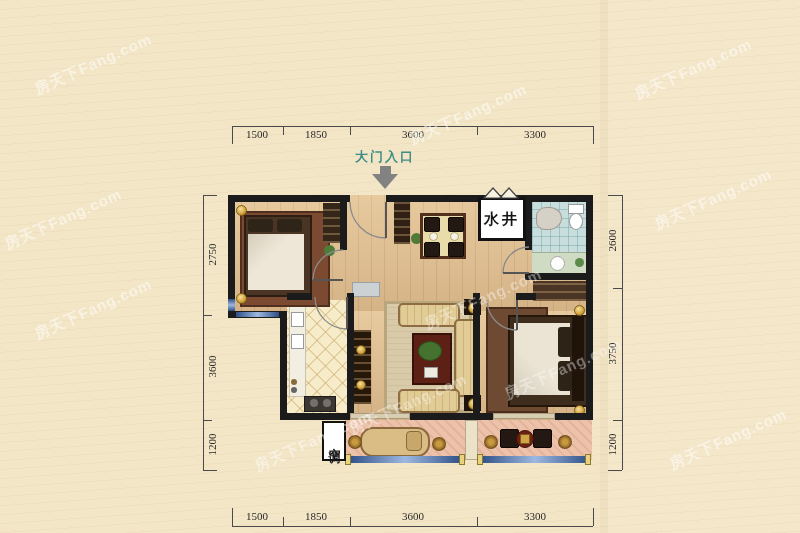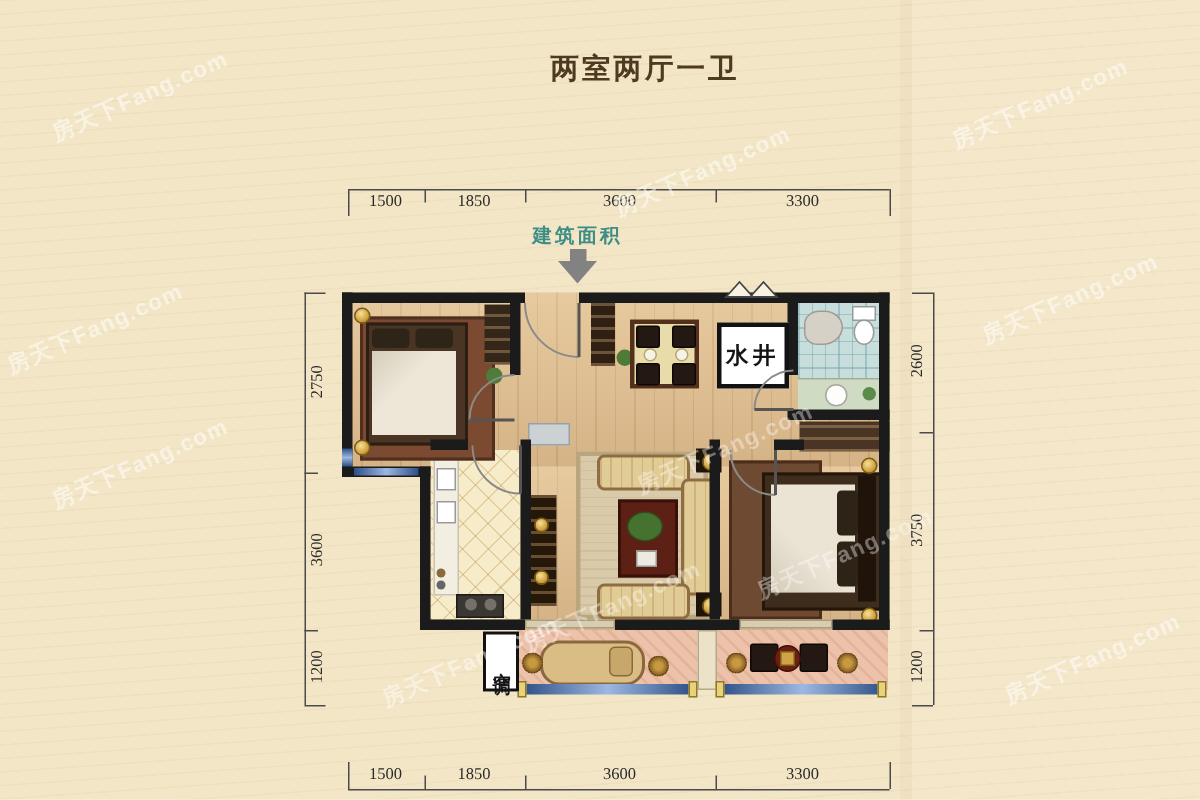--- a/index.html
+++ b/index.html
@@ -49,23 +49,22 @@
   .wlab{font-weight:bold;color:#151515;letter-spacing:3px;font-size:15px}
   .aclab{font-weight:bold;color:#151515;font-size:12px;writing-mode:vertical-rl;letter-spacing:3px}
   .chair{position:absolute;background:#241812;border:1px solid #0d0803;border-radius:2px}
   .post{position:absolute;background:#ead27b;border:1px solid #8a7a30;box-sizing:border-box}
 </style>
 </head>
 <body>
 
 <div id="stage">
 
-  <div class="t2">两室两厅一卫</div>
-
-  <div class="entr">建筑面积</div>
+
+  <div class="entr">大门入口</div>
   <div class="abs" style="left:380px;top:166px;width:11px;height:8px;background:#828282"></div>
   <div class="abs" style="left:372px;top:174px;width:0;height:0;border-left:13px solid transparent;border-right:13px solid transparent;border-top:15px solid #828282"></div>
 
   <div class="dline" style="left:232px;top:126px;width:361px;height:1px"></div>
   <div class="dline" style="left:232px;top:126px;width:1px;height:18px"></div>
   <div class="dline" style="left:283px;top:126px;width:1px;height:9px"></div>
   <div class="dline" style="left:350px;top:126px;width:1px;height:9px"></div>
   <div class="dline" style="left:477px;top:126px;width:1px;height:9px"></div>
   <div class="dline" style="left:593px;top:126px;width:1px;height:18px"></div>
   <div class="dim" style="left:232px;top:128px">1500</div>
@@ -209,21 +208,21 @@
     <div class="w" style="left:59px;top:98px;width:25px;height:7px"></div>
     <div class="w" style="left:119px;top:98px;width:7px;height:120px"></div>
     <div class="w" style="left:245px;top:98px;width:7px;height:120px"></div>
     <div class="w" style="left:288px;top:98px;width:20px;height:7px"></div>
     <div class="w" style="left:297px;top:7px;width:7px;height:48px"></div>
     <div class="w" style="left:297px;top:78px;width:68px;height:7px"></div>
 
     <div class="abs glass" style="left:8px;top:117px;width:43px;height:5px"></div>
     <div class="abs glassv" style="left:0;top:104px;width:7px;height:12px"></div>
 
-    <div class="whitebox" style="left:250px;top:20px;width:48px;height:44px">
+    <div class="whitebox" style="left:250px;top:2px;width:48px;height:44px">
       <span class="wlab">水井</span>
     </div>
 
     <div class="whitebox" style="left:94px;top:226px;width:24px;height:40px;border-width:2px">
       <span class="aclab">空调</span>
     </div>
 
     <svg style="position:absolute;left:-20px;top:-20px" width="405" height="315" viewBox="-20 -20 405 315">
       <path d="M122,7 A36,36 0 0 0 158,43" fill="none" stroke="#8a8a8a" stroke-width="1.3"></path>
       <path d="M158,7 L158,43" stroke="#555" stroke-width="2"></path>

